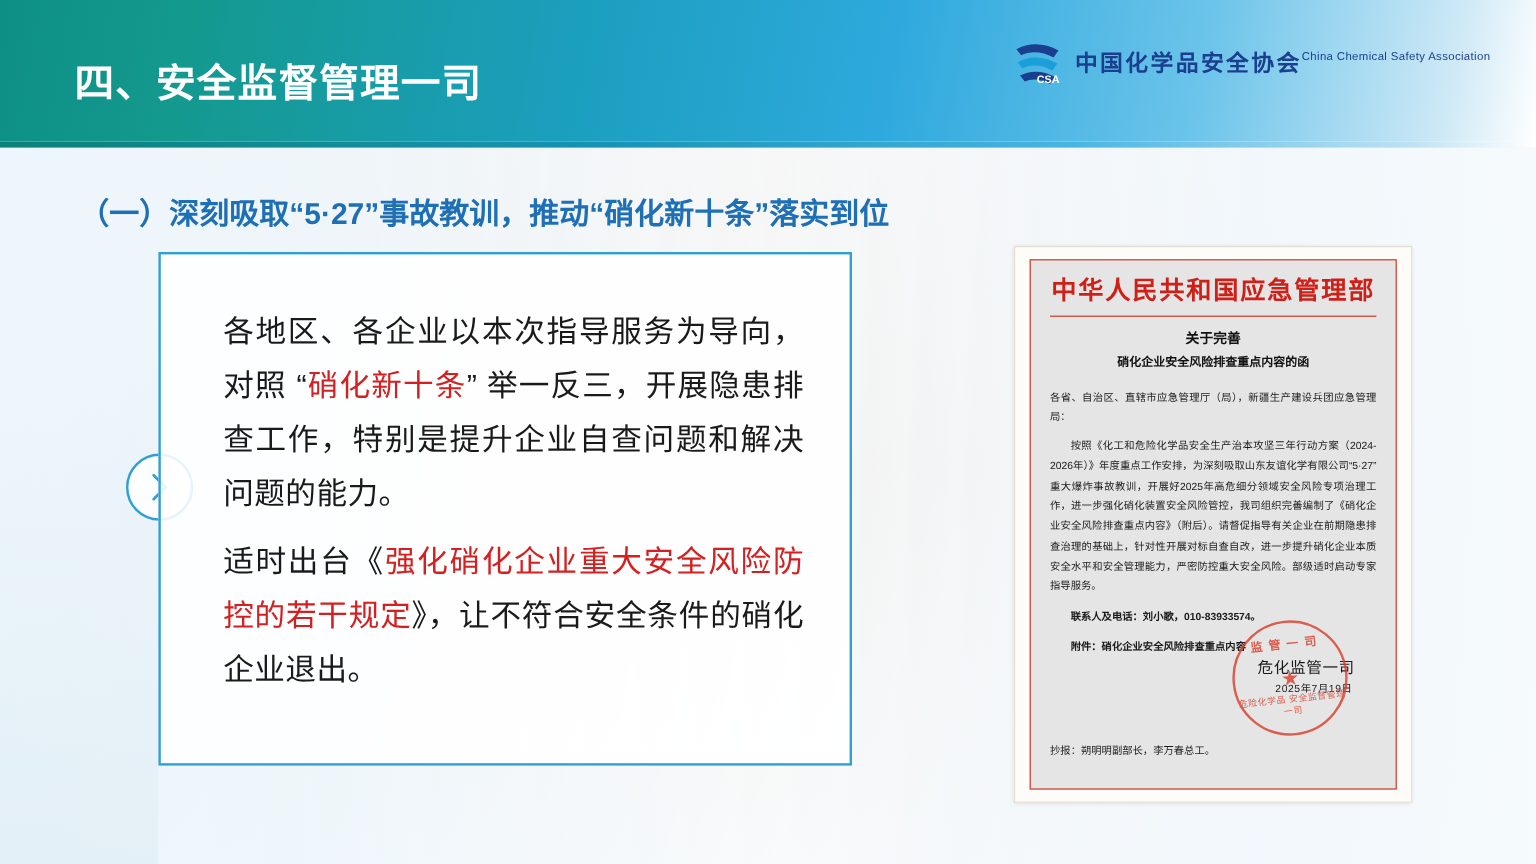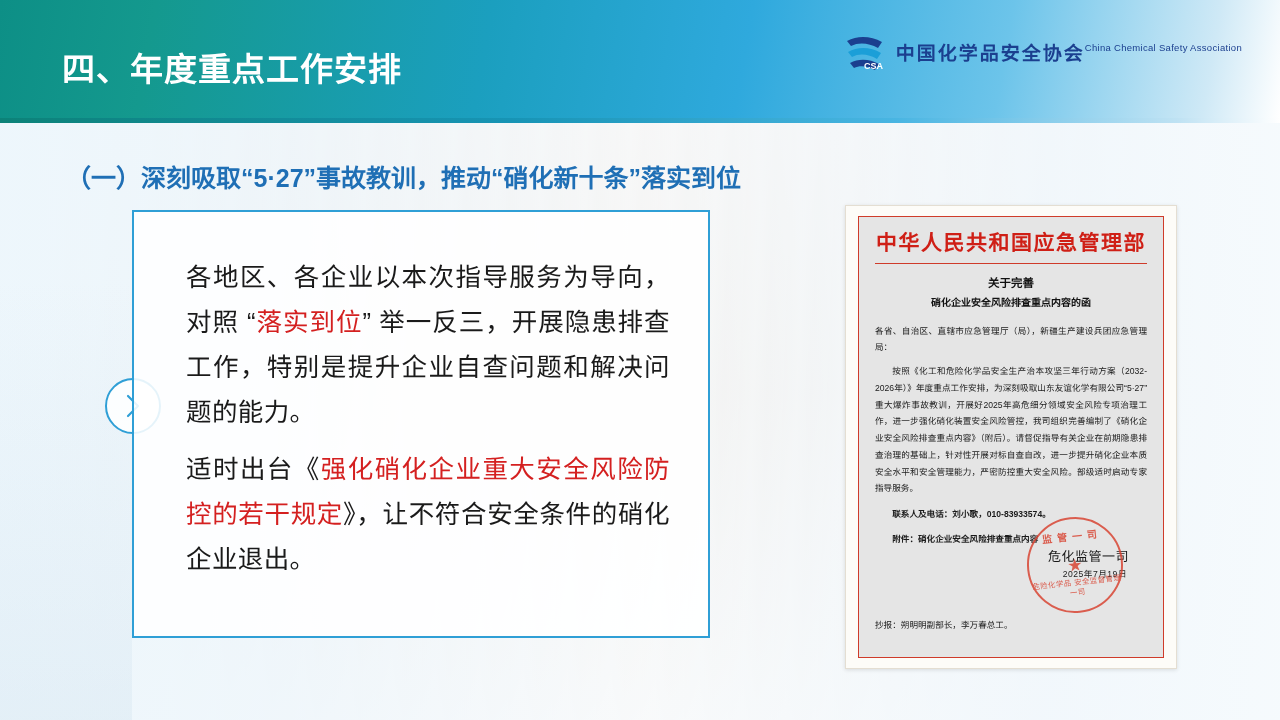--- a/index.html
+++ b/index.html
@@ -328,21 +328,21 @@
 <body>
 
 <div class="slide">
 
   <div class="bg-photo"></div>
   <div class="bg-blue-veil"></div>
   <div class="plant"></div>
 
   <div class="header-band"></div>
   <div class="header-underline"></div>
-  <div class="header-title">四、年度重点工作安排</div>
+  <div class="header-title">四、安全监督管理一司</div>
 
   <div class="logo-wrap">
     <div class="logo-mark">
       <svg width="44" height="42" viewBox="0 0 44 42" xmlns="http://www.w3.org/2000/svg">
         <path d="M3 8 C14 2, 27 3, 38 9 L34 15 C25 10, 15 9, 7 13 Z" fill="#1b3f8f"></path>
         <path d="M4 19 C14 13, 27 14, 37 20 L33 26 C25 21, 15 20, 8 24 Z" fill="#1b9fd8"></path>
         <path d="M6 30 C15 25, 26 26, 35 31 L31 37 C24 33, 16 32, 10 35 Z" fill="#1b3f8f"></path>
         <text x="20" y="36" font-family="Liberation Sans, sans-serif" font-size="9" fill="#ffffff" font-weight="bold">CSA</text>
       </svg>
     </div>
@@ -355,33 +355,33 @@
   <div class="subtitle">（一）深刻吸取“5·27”事故教训，推动“硝化新十条”落实到位</div>
 
   <div class="chevron">
     <svg width="20" height="26" viewBox="0 0 20 26" xmlns="http://www.w3.org/2000/svg">
       <polyline points="5,3 15,13 5,23" fill="none" stroke="#2f9fd6" stroke-width="2.2" stroke-linecap="round" stroke-linejoin="round"></polyline>
     </svg>
   </div>
 
   <div class="text-card">
     <div class="card-body">
-      <p class="para"><span>各地区、各企业以本次指导服务为导向，对照 “</span><span class="hl">落实到位</span><span>” 举一反三，开展隐患排查工作，特别是提升企业自查问题和解决问题的能力。</span></p>
+      <p class="para"><span>各地区、各企业以本次指导服务为导向，对照 “</span><span class="hl">硝化新十条</span><span>” 举一反三，开展隐患排查工作，特别是提升企业自查问题和解决问题的能力。</span></p>
       <p class="para"><span>适时出台《</span><span class="hl">强化硝化企业重大安全风险防控的若干规定</span><span>》，让不符合安全条件的硝化企业退出。</span></p>
     </div>
   </div>
 
   <div class="doc-card">
     <div class="doc-inner">
       <div class="doc-org">中华人民共和国应急管理部</div>
       <div class="doc-rule"></div>
       <div class="doc-sub">关于完善</div>
       <div class="doc-title">硝化企业安全风险排查重点内容的函</div>
       <div class="doc-to">各省、自治区、直辖市应急管理厅（局），新疆生产建设兵团应急管理局：</div>
-      <div class="doc-p">按照《化工和危险化学品安全生产治本攻坚三年行动方案（2032-2026年）》年度重点工作安排，为深刻吸取山东友谊化学有限公司“5·27”重大爆炸事故教训，开展好2025年高危细分领域安全风险专项治理工作，进一步强化硝化装置安全风险管控，我司组织完善编制了《硝化企业安全风险排查重点内容》（附后）。请督促指导有关企业在前期隐患排查治理的基础上，针对性开展对标自查自改，进一步提升硝化企业本质安全水平和安全管理能力，严密防控重大安全风险。部级适时启动专家指导服务。</div>
+      <div class="doc-p">按照《化工和危险化学品安全生产治本攻坚三年行动方案（2024-2026年）》年度重点工作安排，为深刻吸取山东友谊化学有限公司“5·27”重大爆炸事故教训，开展好2025年高危细分领域安全风险专项治理工作，进一步强化硝化装置安全风险管控，我司组织完善编制了《硝化企业安全风险排查重点内容》（附后）。请督促指导有关企业在前期隐患排查治理的基础上，针对性开展对标自查自改，进一步提升硝化企业本质安全水平和安全管理能力，严密防控重大安全风险。部级适时启动专家指导服务。</div>
       <div class="doc-attach">联系人及电话：刘小歌，010-83933574。</div>
       <div class="doc-attach">附件：硝化企业安全风险排查重点内容</div>
 
       <div class="seal-issuer">危化监管一司</div>
       <div class="seal-date">2025年7月19日</div>
 
       <div class="seal">
         <div class="seal-top">监管一司</div>
         <div class="seal-star">★</div>
         <div class="seal-bottom">危险化学品

